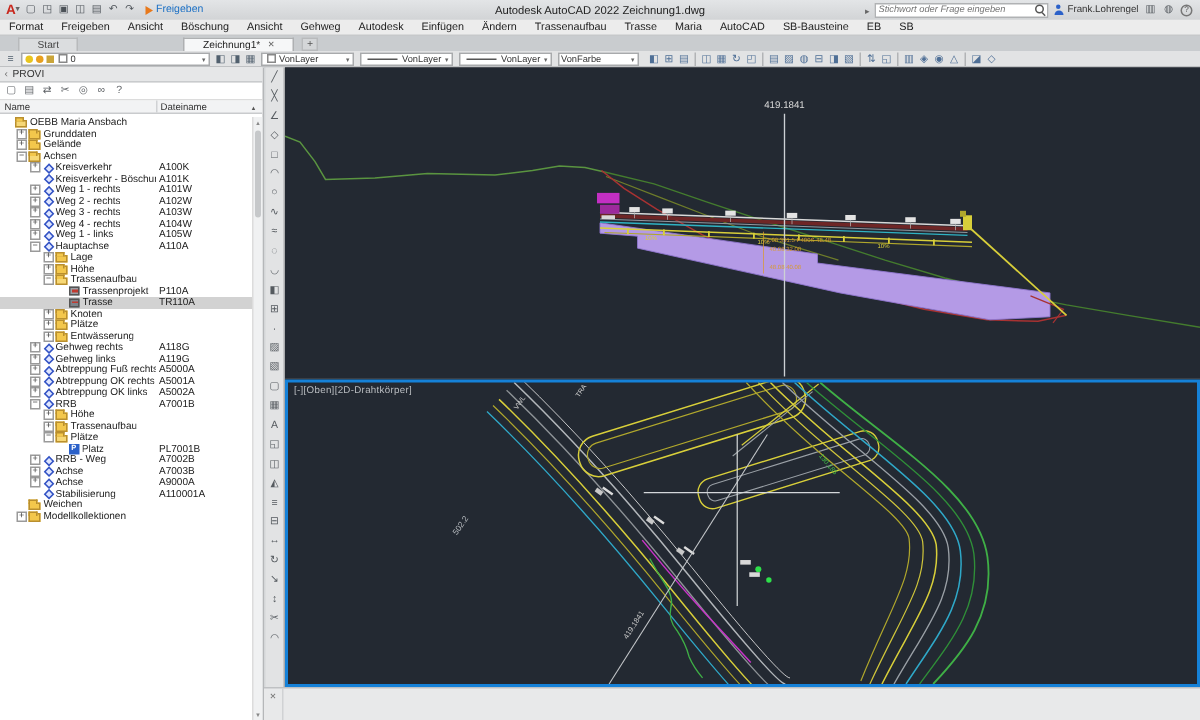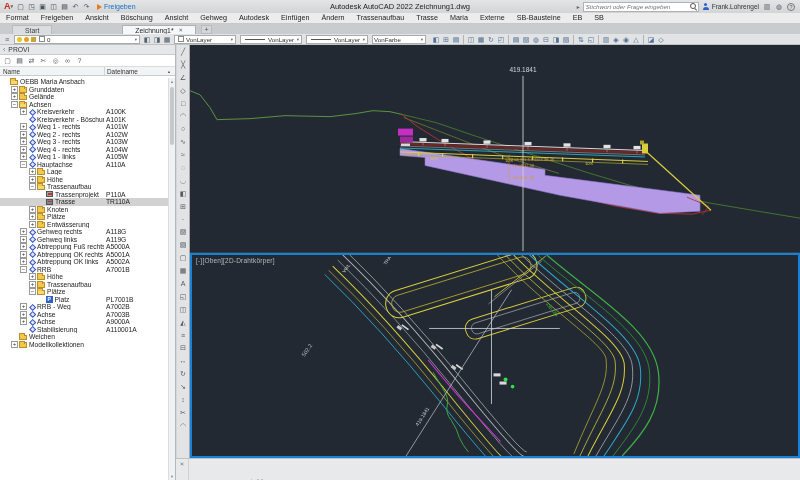--- a/index.html
+++ b/index.html
@@ -150,21 +150,21 @@
     <span class="menu-item">Ansicht</span>
     <span class="menu-item">Böschung</span>
     <span class="menu-item">Ansicht</span>
     <span class="menu-item">Gehweg</span>
     <span class="menu-item">Autodesk</span>
     <span class="menu-item">Einfügen</span>
     <span class="menu-item">Ändern</span>
     <span class="menu-item">Trassenaufbau</span>
     <span class="menu-item">Trasse</span>
     <span class="menu-item">Maria</span>
-    <span class="menu-item">Externe</span>
+    <span class="menu-item">AutoCAD</span>
     <span class="menu-item">SB-Bausteine</span>
     <span class="menu-item">EB</span>
     <span class="menu-item">SB</span>
   </div>
 
 <div class="tabbar">
   <span class="tab start">Start</span>
   <span class="tab active">
       <span>Zeichnung1*</span>
       <span class="x">✕</span>

